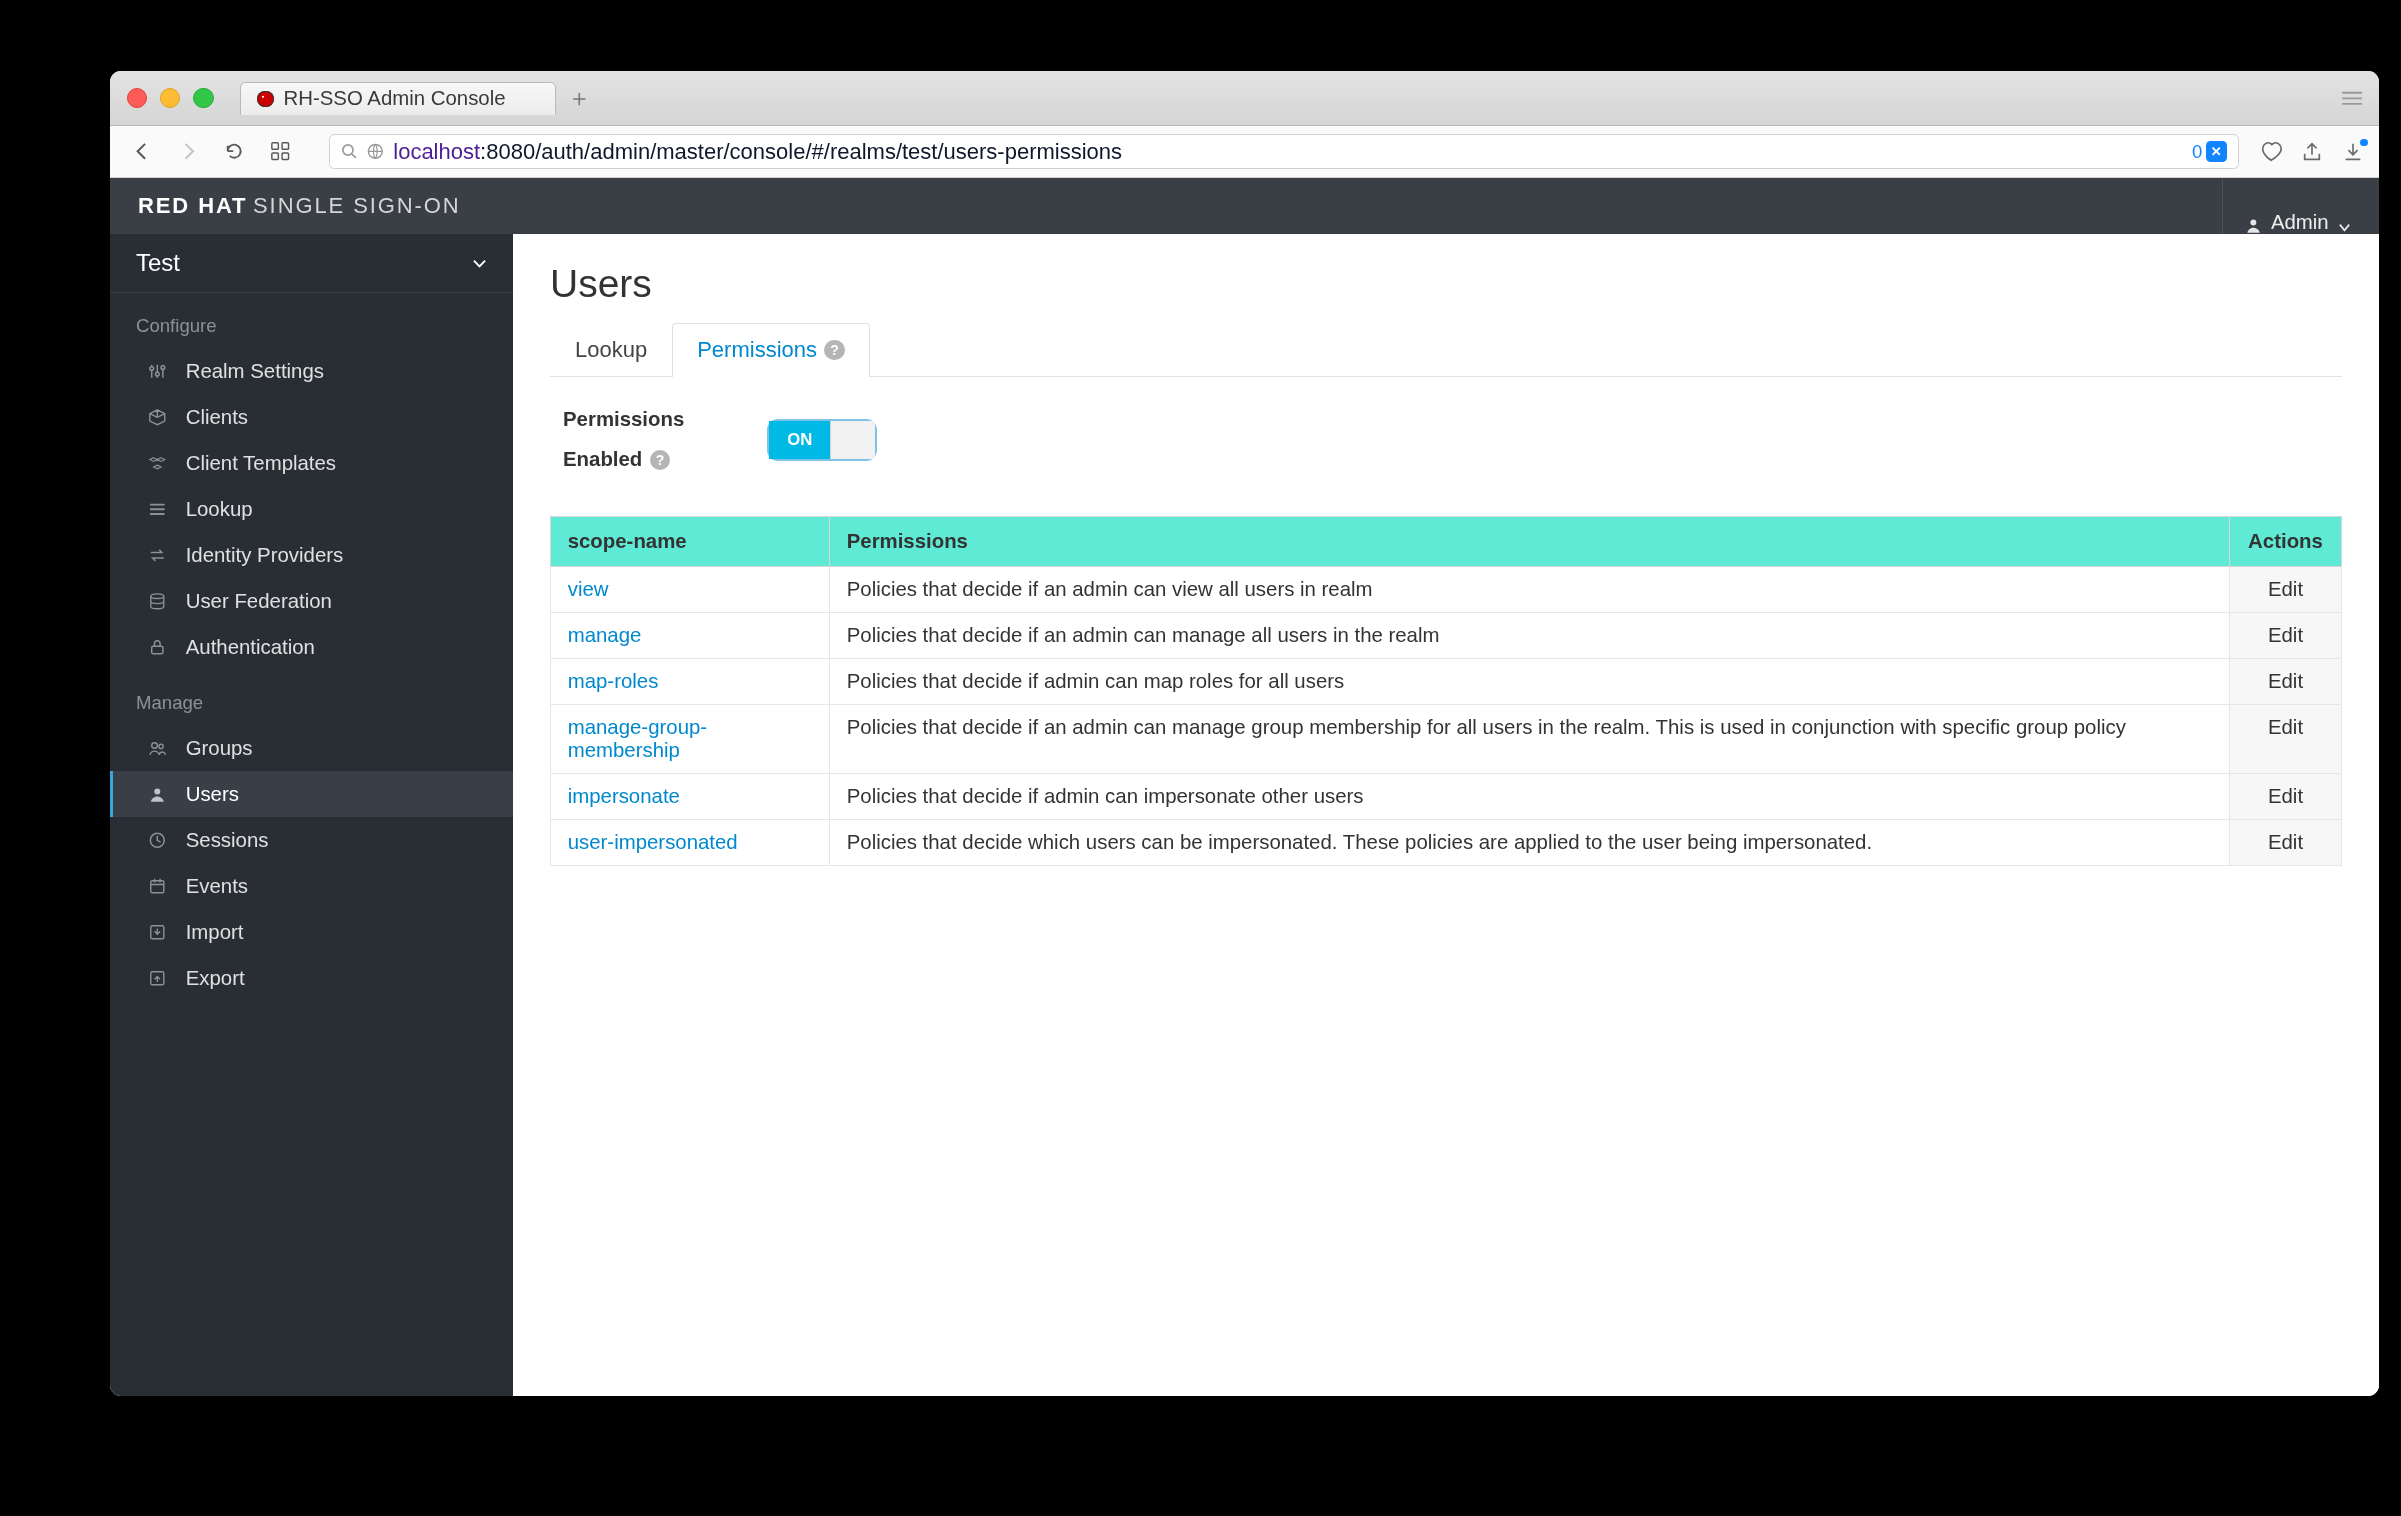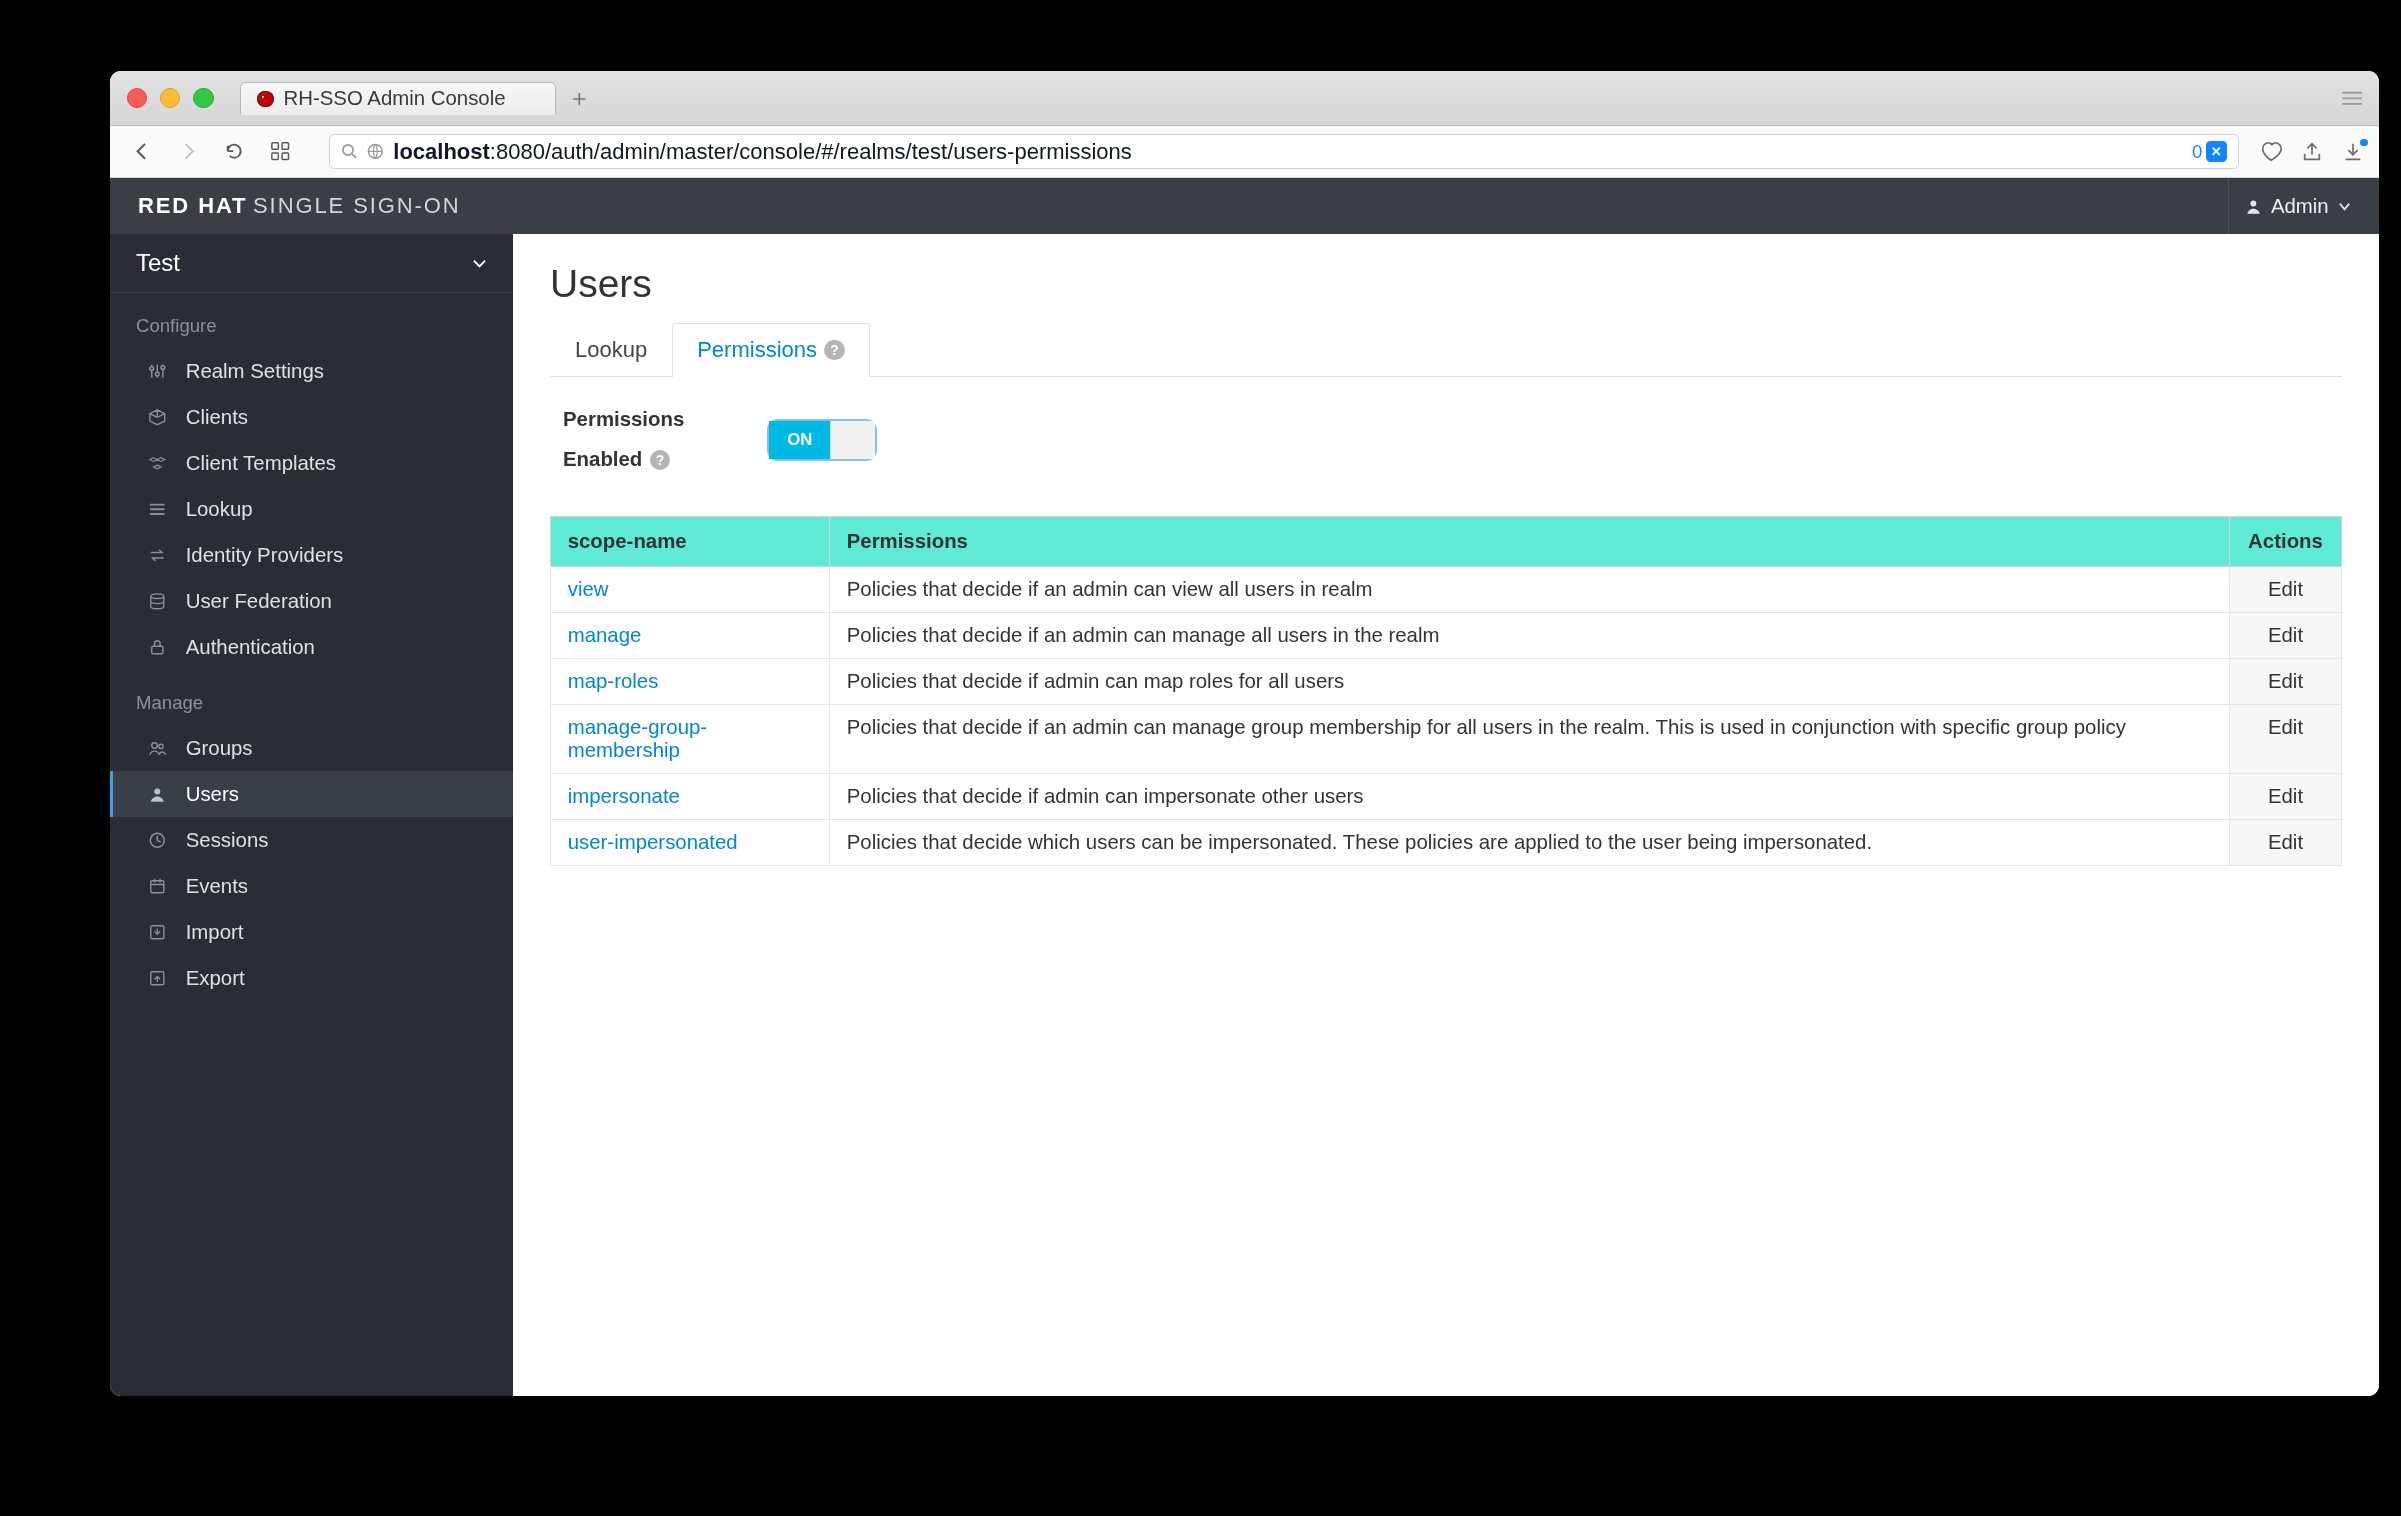--- a/index.html
+++ b/index.html
@@ -80,21 +80,21 @@
     border:0.9px solid #d0d0d0;
     border-radius:5.6px;
     background:#fff;
     display:flex;
     align-items:center;
     padding:0 11px;
     gap:9.3px;
     font-size:22px;
     color:#555;
   }
-  .url-bar .host { color:#0f172a;font-weight:700;}
+  .url-bar .host { color:#4c1d95;font-weight:400;}
   .url-bar .path { color:#0f172a;}
   .url-bar .left-ic{color:#9a9a9a;font-size:18.6px;}
   .url-right { margin-left:auto; display:flex; align-items:center; gap:7.4px;}
   .shield-badge{display:flex;align-items:center;gap:3.7px;font-size:18.6px;}
   .shield-badge .num{color:#1184ff;}
   .shield-badge .shield{width:20.4px;height:20.4px;border-radius:4.6px;background:#1184ff;color:#fff;display:flex;align-items:center;justify-content:center;font-size:13px;font-weight:700;}
   .tb-right{display:flex;align-items:center;gap:18.6px;margin-left:9.3px;}
   .tb-right .ic{color:#6a6a6a;font-size:22px;position:relative;}
   .dl-dot{position:absolute;top:-1.9px;right:-3.7px;width:7.4px;height:7.4px;border-radius:50%;background:#1184ff;}
   
@@ -102,21 +102,21 @@
     height:56px;
     background:#393f44;
     display:flex;
     align-items:center;
     padding:0 28px;
     color:#fff;
   }
   .brand{display:flex;align-items:baseline;gap:5.6px;font-size:22px;letter-spacing:1.9px;}
   .brand .bold{font-weight:800;}
   .brand .thin{font-weight:300;color:#d5d5d5;}
-  .user-menu{margin-left:auto;display:flex;align-items:center;gap:9.3px;color:#eee;font-size:20.4px;border-left:0.9px solid #4a5055;padding-left:16px;height:100%;cursor:pointer;}
+  .user-menu{margin-left:auto;display:flex;align-items:flex-end;gap:9.3px;color:#eee;font-size:20.4px;border-left:0.9px solid #4a5055;padding-left:22px;height:100%;cursor:pointer;}
   
   .app-body{display:flex;height:calc(100% - 43px - 52px - 56px);}
   .sidebar{
     width:403px;
     background:#292e34;
     color:#d9d9d9;
     display:flex;
     flex-direction:column;
   }
   .realm-picker{

